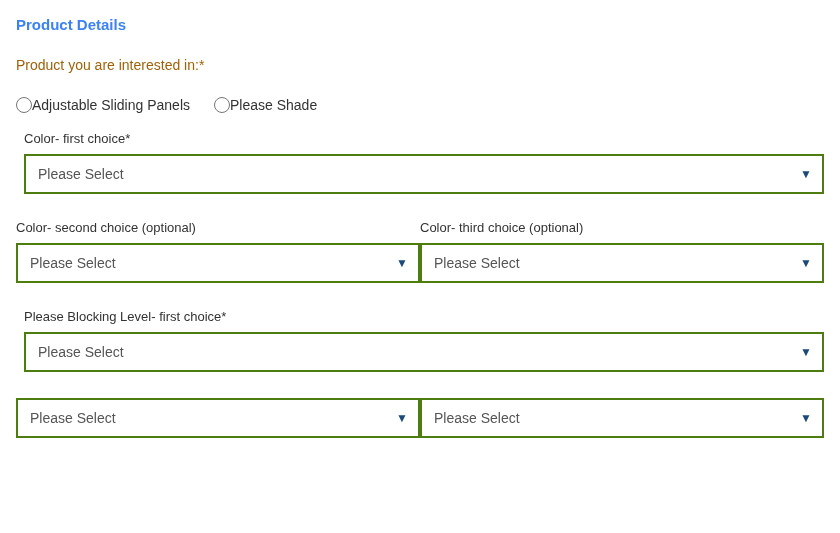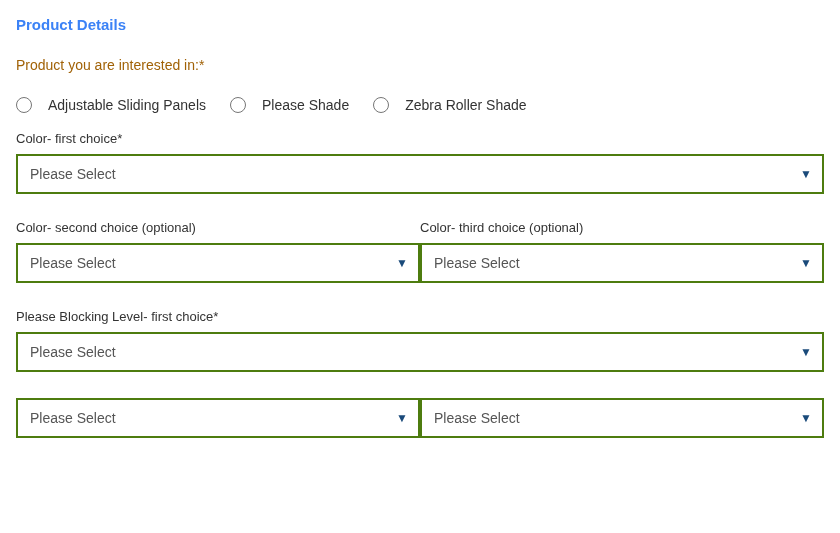--- a/index.html
+++ b/index.html
@@ -34,21 +34,21 @@
     .radio-group {
       display: flex;
       align-items: center;
       gap: 24px;
       margin-bottom: 18px;
     }
 
     .radio-item {
       display: flex;
       align-items: center;
-      gap: 16px;
+      gap: 0;
       cursor: pointer;
     }
 
     .radio-item input[type="radio"] {
       width: 16px;
       height: 16px;
       cursor: pointer;
       accent-color: #555;
     }
 
@@ -104,42 +104,39 @@
       flex: 1;
       margin-bottom: 0;
     }
 
     .divider-space {
       height: 8px;
     }
 
     .full-width-field {
       margin-bottom: 18px;
+      margin-left: 8px;
     }
   </style>
 </head>
 <body>
 
 <div class="page-title">Product Details</div>
 
 <div class="section-label">Product you are interested in:*</div>
 
 <div class="radio-group">
   <label class="radio-item">
     <input type="radio" name="product" value="adjustable" style="">
     <span class="radio-label">Adjustable Sliding Panels</span>
   </label>
   <label class="radio-item">
     <input type="radio" name="product" value="roller" style="">
     <span class="radio-label">Please Shade</span>
   </label>
-  <label class="radio-item">
-    <input type="radio" name="product" value="zebra" style="">
-    <span class="radio-label">Zebra Roller Shade</span>
-  </label>
 </div>
 
 <div class="field-group full-width-field">
   <div class="field-label">Color- first choice*</div>
   <div class="select-wrapper">
     <select class="select-box">
       <option value="">Please Select</option>
     </select>
     <span class="select-arrow">▼</span>
   </div>

